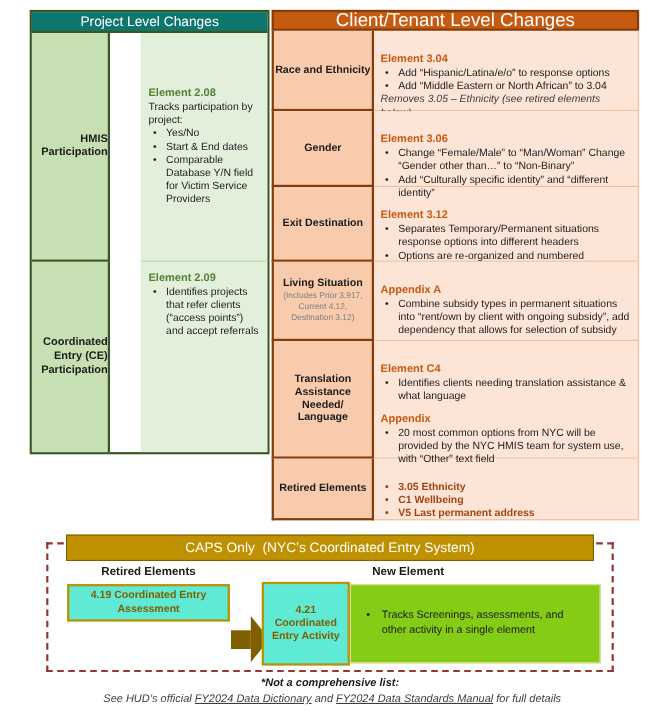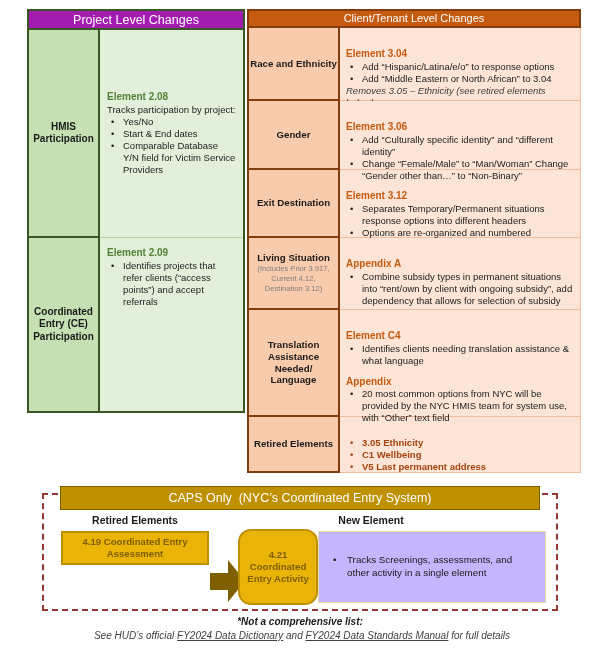--- a/index.html
+++ b/index.html
@@ -2,42 +2,42 @@
 <html><head>
 <meta charset="utf-8">
 <style>
   * { margin:0; padding:0; box-sizing:border-box; }
   html,body { background:#ffffff; }
   body { font-family:"Liberation Sans", sans-serif; color:#222; }
   .canvas { position:relative; width:600px; height:654px; background:#fff; overflow:hidden; }
 
   
   .ltable { position:absolute; left:27px; top:9px; width:218px; border:2px solid #385723; }
-  .lheader { background:#a21caf; color:#fff; font-size:12.5px; text-align:center;
+  .lheader { background:#0f766e; color:#fff; font-size:12.5px; text-align:center;
              height:19px; line-height:19px; border-bottom:2px solid #385723; }
   .lrow { display:flex; }
   .lrow1 { height:208px; }
   .lrow2 { height:173px; }
   .llabel { width:71px; flex:0 0 71px; background:#C6E0B4; border-right:2px solid #385723;
-            display:flex; flex-direction:column; justify-content:center; align-items:center;
+            display:flex; flex-direction:column; justify-content:center; align-items:flex-end;
             font-weight:bold; font-size:10px; line-height:1.25; text-align:center; color:#1a1a1a; }
   .lrow1 .llabel, .lrow1 .lcontent { border-bottom:2px solid #385723; }
   .lrow1 .lcontent { border-bottom:1px solid #B5D49B; }
   .lrow1 .llabel { border-bottom:2px solid #385723; }
-  .lcontent { flex:1; background:#E2EFDA; padding:6px 7px; font-size:9.5px; line-height:1.26; }
+  .lcontent { flex:1; background:#E2EFDA; padding:6px 7px; font-size:9.5px; line-height:1.26;margin-left:28px; }
   .lrow1 .lcontent { display:flex; flex-direction:column; justify-content:center; }
   .lrow2 .lcontent { padding-top:9px; }
   .el-green { color:#538135; font-weight:bold; font-size:10px; }
 
   .bullet { position:relative; padding-left:16px; }
   .bullet::before { content:"•"; position:absolute; left:4px; top:0; }
 
   
   .rtable { position:absolute; left:247px; top:9px; width:334px; }
-  .rheader { background:#C55A11; color:#fff; font-size:11px; text-align:center;
+  .rheader { background:#C55A11; color:#fff; font-size:17px; text-align:center;
              height:19px; line-height:15px; border:2px solid #843C0C; }
   .rrow { display:flex; }
   .rlabel { width:93px; flex:0 0 93px; background:#F8CBAD;
             border:2px solid #843C0C; border-top:none;
             display:flex; flex-direction:column; justify-content:center; align-items:center;
             font-weight:bold; font-size:9.7px; line-height:1.2; text-align:center; color:#1a1a1a;
             padding:1px; }
   .rcontent { flex:1; background:#FCE4D6; border-right:1px solid #F0BE9C; border-bottom:1px solid #F0BE9C;
               padding:20px 6px 2px 6px; font-size:9.5px; line-height:1.26; }
   .row-race { height:73px; } .row-gender { height:69px; } .row-exit { height:68px; }
@@ -51,28 +51,28 @@
   
   .caps-dashed { position:absolute; left:42px; top:493px; width:516px; height:118px;
                  border:2px dashed #943634; }
   .caps-header { position:absolute; left:60px; top:486px; width:480px; height:24px;
                  background:#BF9000; border:1px solid #7F6000; color:#fff;
                  font-size:12.5px; text-align:center; line-height:22px; white-space:pre; }
   .caps-subhead { position:absolute; top:514px; font-weight:bold; font-size:10.5px;
                   color:#1a1a1a; text-align:center; }
   .caps-subhead.retired { left:60px; width:150px; }
   .caps-subhead.newel { left:296px; width:150px; }
-  .gold-box { position:absolute; background:#eab308; border:2px solid #BF9000; color:#7F6000;
+  .gold-box { position:absolute; background:#5eead4; border:2px solid #BF9000; color:#7F6000;
               font-weight:bold; font-size:9.6px; text-align:center; line-height:1.25;
               display:flex; flex-direction:column; justify-content:center; }
   .box419 { left:61px; top:531px; width:148px; height:34px; }
   .box420 { left:61px; top:578px; width:148px; height:26px; }
-  .box421 { left:238px; top:529px; width:80px; height:76px; border-width:2px; z-index:2;border-radius:13px; }
+  .box421 { left:238px; top:529px; width:80px; height:76px; border-width:2px; z-index:2; }
   .caps-panel { position:absolute; left:318px; top:531px; width:228px; height:72px;
-                background:#c4b5fd; border:1px solid #EADDA4; z-index:1;
+                background:#84cc16; border:1px solid #EADDA4; z-index:1;
                 display:flex; flex-direction:column; justify-content:center;
                 font-size:9.8px; line-height:1.3; padding:4px 8px 4px 8px; color:#1a1a1a; }
   .caps-panel .bullet { padding-left:20px; }
   .caps-panel .bullet::before { left:6px; }
   .arrow-stem { position:absolute; left:210px; top:573px; width:18px; height:17px; background:#7F6000; }
   .arrow-head { position:absolute; left:228px; top:560px; width:0; height:0;
                 border-top:21px solid transparent; border-bottom:21px solid transparent;
                 border-left:17px solid #7F6000; }
 
   
@@ -131,22 +131,22 @@
         <div class="note-italic">Removes 3.05 – Ethnicity (see retired elements below)</div>
       </div>
     </div>
 
     <div class="rrow row-gender">
       <div class="rlabel">
         <div>Gender</div>
       </div>
       <div class="rcontent">
         <div class="el-orange">Element 3.06</div>
+        <div class="bullet">Change “Female/Male” to “Man/Woman” Change “Gender other than…” to “Non-Binary”</div>
         <div class="bullet">Add “Culturally specific identity” and “different identity”</div>
-        <div class="bullet">Change “Female/Male” to “Man/Woman” Change “Gender other than…” to “Non-Binary”</div>
       </div>
     </div>
 
     <div class="rrow row-exit">
       <div class="rlabel">
         <div>Exit Destination</div>
       </div>
       <div class="rcontent">
         <div class="el-orange">Element 3.12</div>
         <div class="bullet">Separates Temporary/Permanent situations response options into different headers</div>

